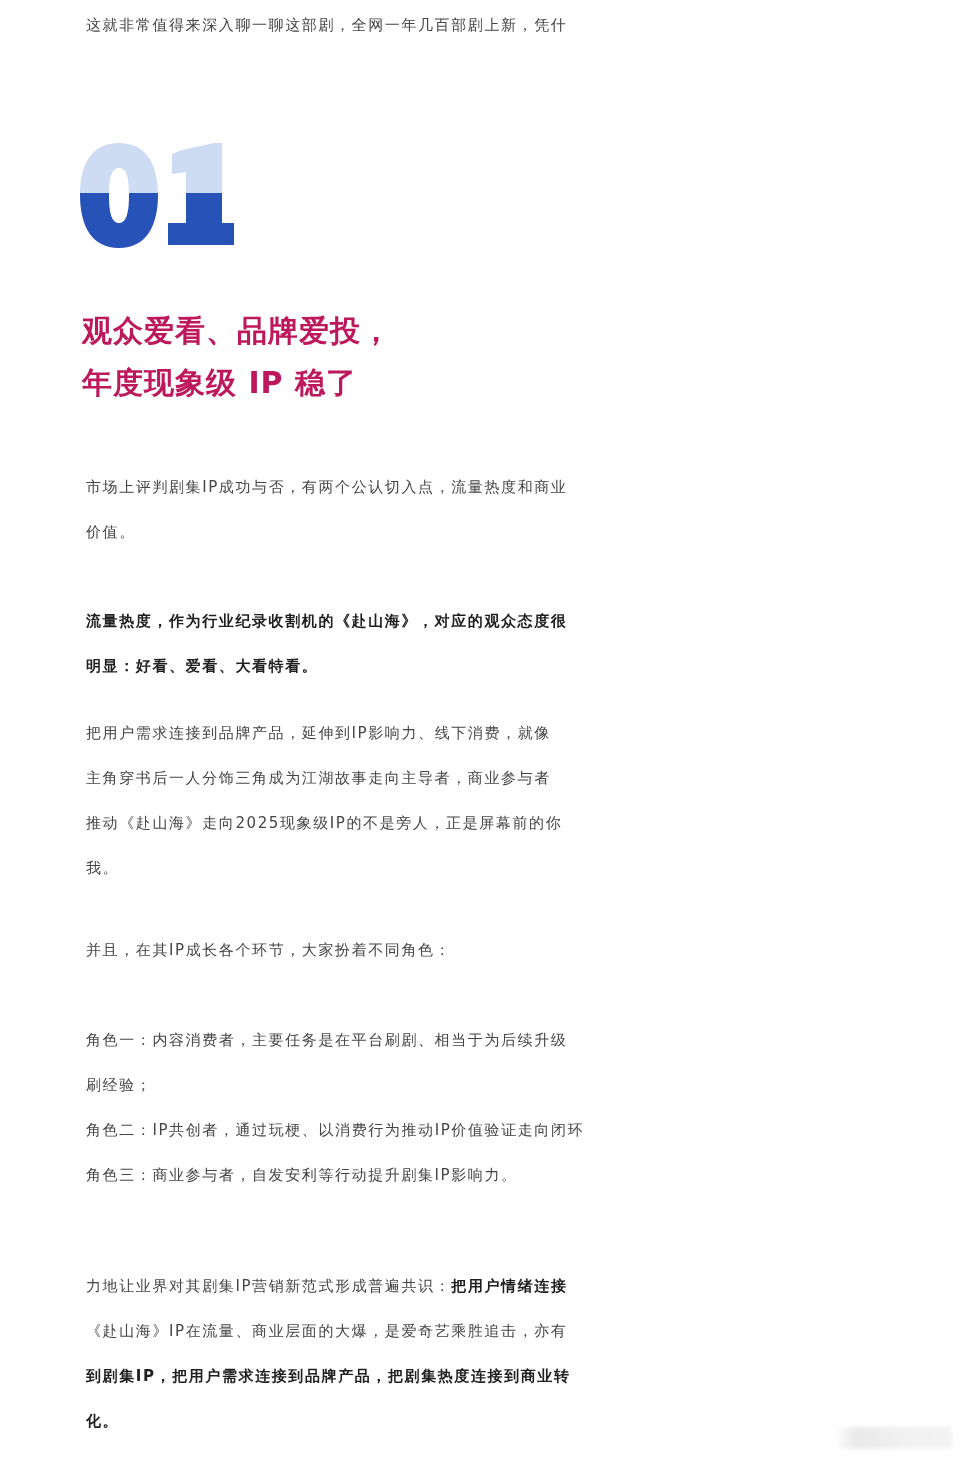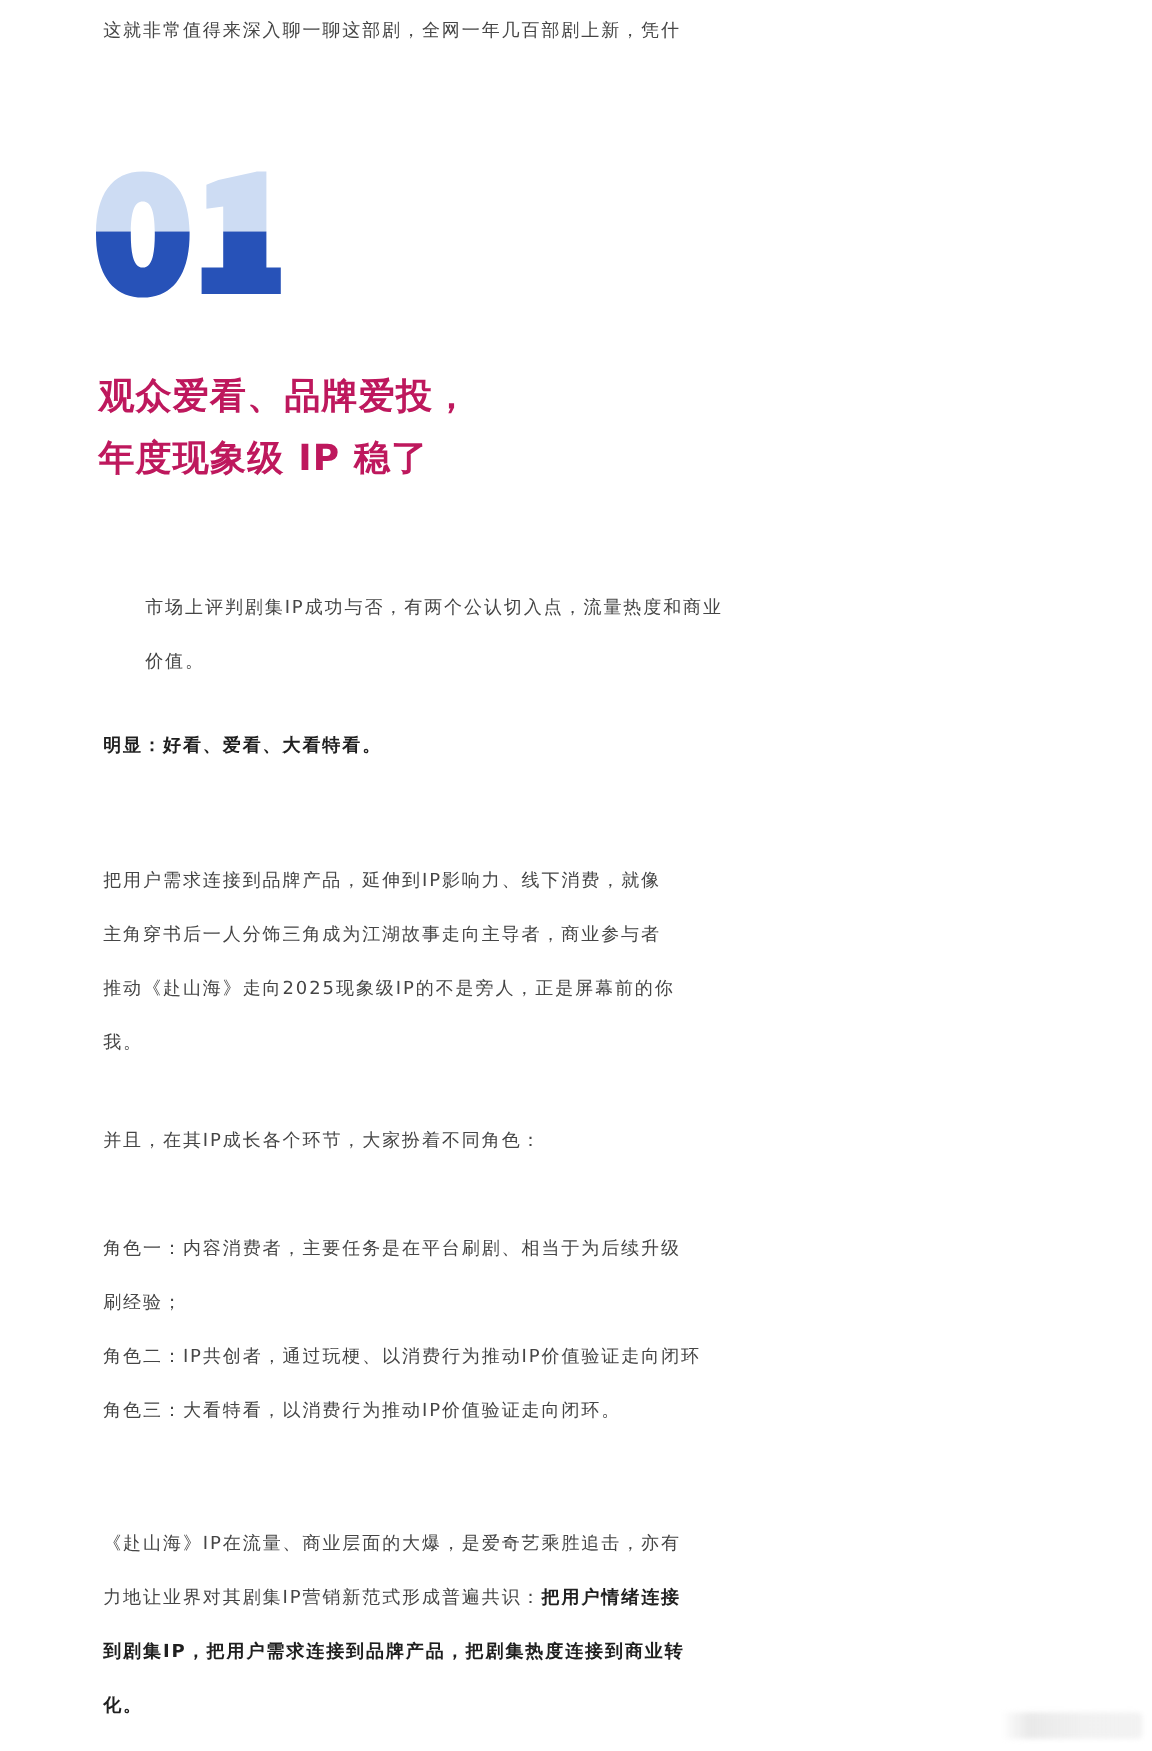--- a/index.html
+++ b/index.html
@@ -92,47 +92,48 @@
     </g>
   </svg>
 
 </div>
 
 <h2 class="heading">
   <span class="line">观众爱看、品牌爱投，</span>
   <span class="line">年度现象级 IP 稳了</span>
 </h2>
 
-<div class="para" style="top: 484px; margin-left: 35px;">
+<div class="para" style="top: 465px;">
   <span class="line">市场上评判剧集IP成功与否，有两个公认切入点，流量热度和商业</span>
   <span class="line">价值。</span>
 </div>
 
 <div class="para bold" style="top: 599px;">
+  <span class="line">流量热度，作为行业纪录收割机的《赴山海》，对应的观众态度很</span>
   <span class="line">明显：好看、爱看、大看特看。</span>
 </div>
 
 <div class="para" style="top: 711px;">
   <span class="line">把用户需求连接到品牌产品，延伸到IP影响力、线下消费，就像</span>
   <span class="line">主角穿书后一人分饰三角成为江湖故事走向主导者，商业参与者</span>
   <span class="line">推动《赴山海》走向2025现象级IP的不是旁人，正是屏幕前的你</span>
   <span class="line">我。</span>
 </div>
 
 <div class="para" style="top: 928px;">
   <span class="line">并且，在其IP成长各个环节，大家扮着不同角色：</span>
 </div>
 
 <div class="para" style="top: 1018px;">
   <span class="line">角色一：内容消费者，主要任务是在平台刷剧、相当于为后续升级</span>
   <span class="line">刷经验；</span>
   <span class="line">角色二：IP共创者，通过玩梗、以消费行为推动IP价值验证走向闭环</span>
-  <span class="line">角色三：大看特看，以消费行为推动IP价值验证走向闭环。</span>
+  <span class="line">角色三：商业参与者，自发安利等行动提升剧集IP影响力。</span>
 </div>
 
 <div class="para" style="top: 1264px;">
+  <span class="line"><span>力地让业界对其剧集IP营销新范式形成普遍共识：</span><span class="bold">把用户情绪连接</span></span>
   <span class="line">《赴山海》IP在流量、商业层面的大爆，是爱奇艺乘胜追击，亦有</span>
-  <span class="line"><span>力地让业界对其剧集IP营销新范式形成普遍共识：</span><span class="bold">把用户情绪连接</span></span>
   <span class="line bold"><span class="bold">到剧集IP，把用户需求连接到品牌产品，把剧集热度连接到商业转</span></span>
   <span class="line"><span class="bold">化。</span></span>
 </div>
 
 <div class="watermark"></div>
 
 </body></html>

